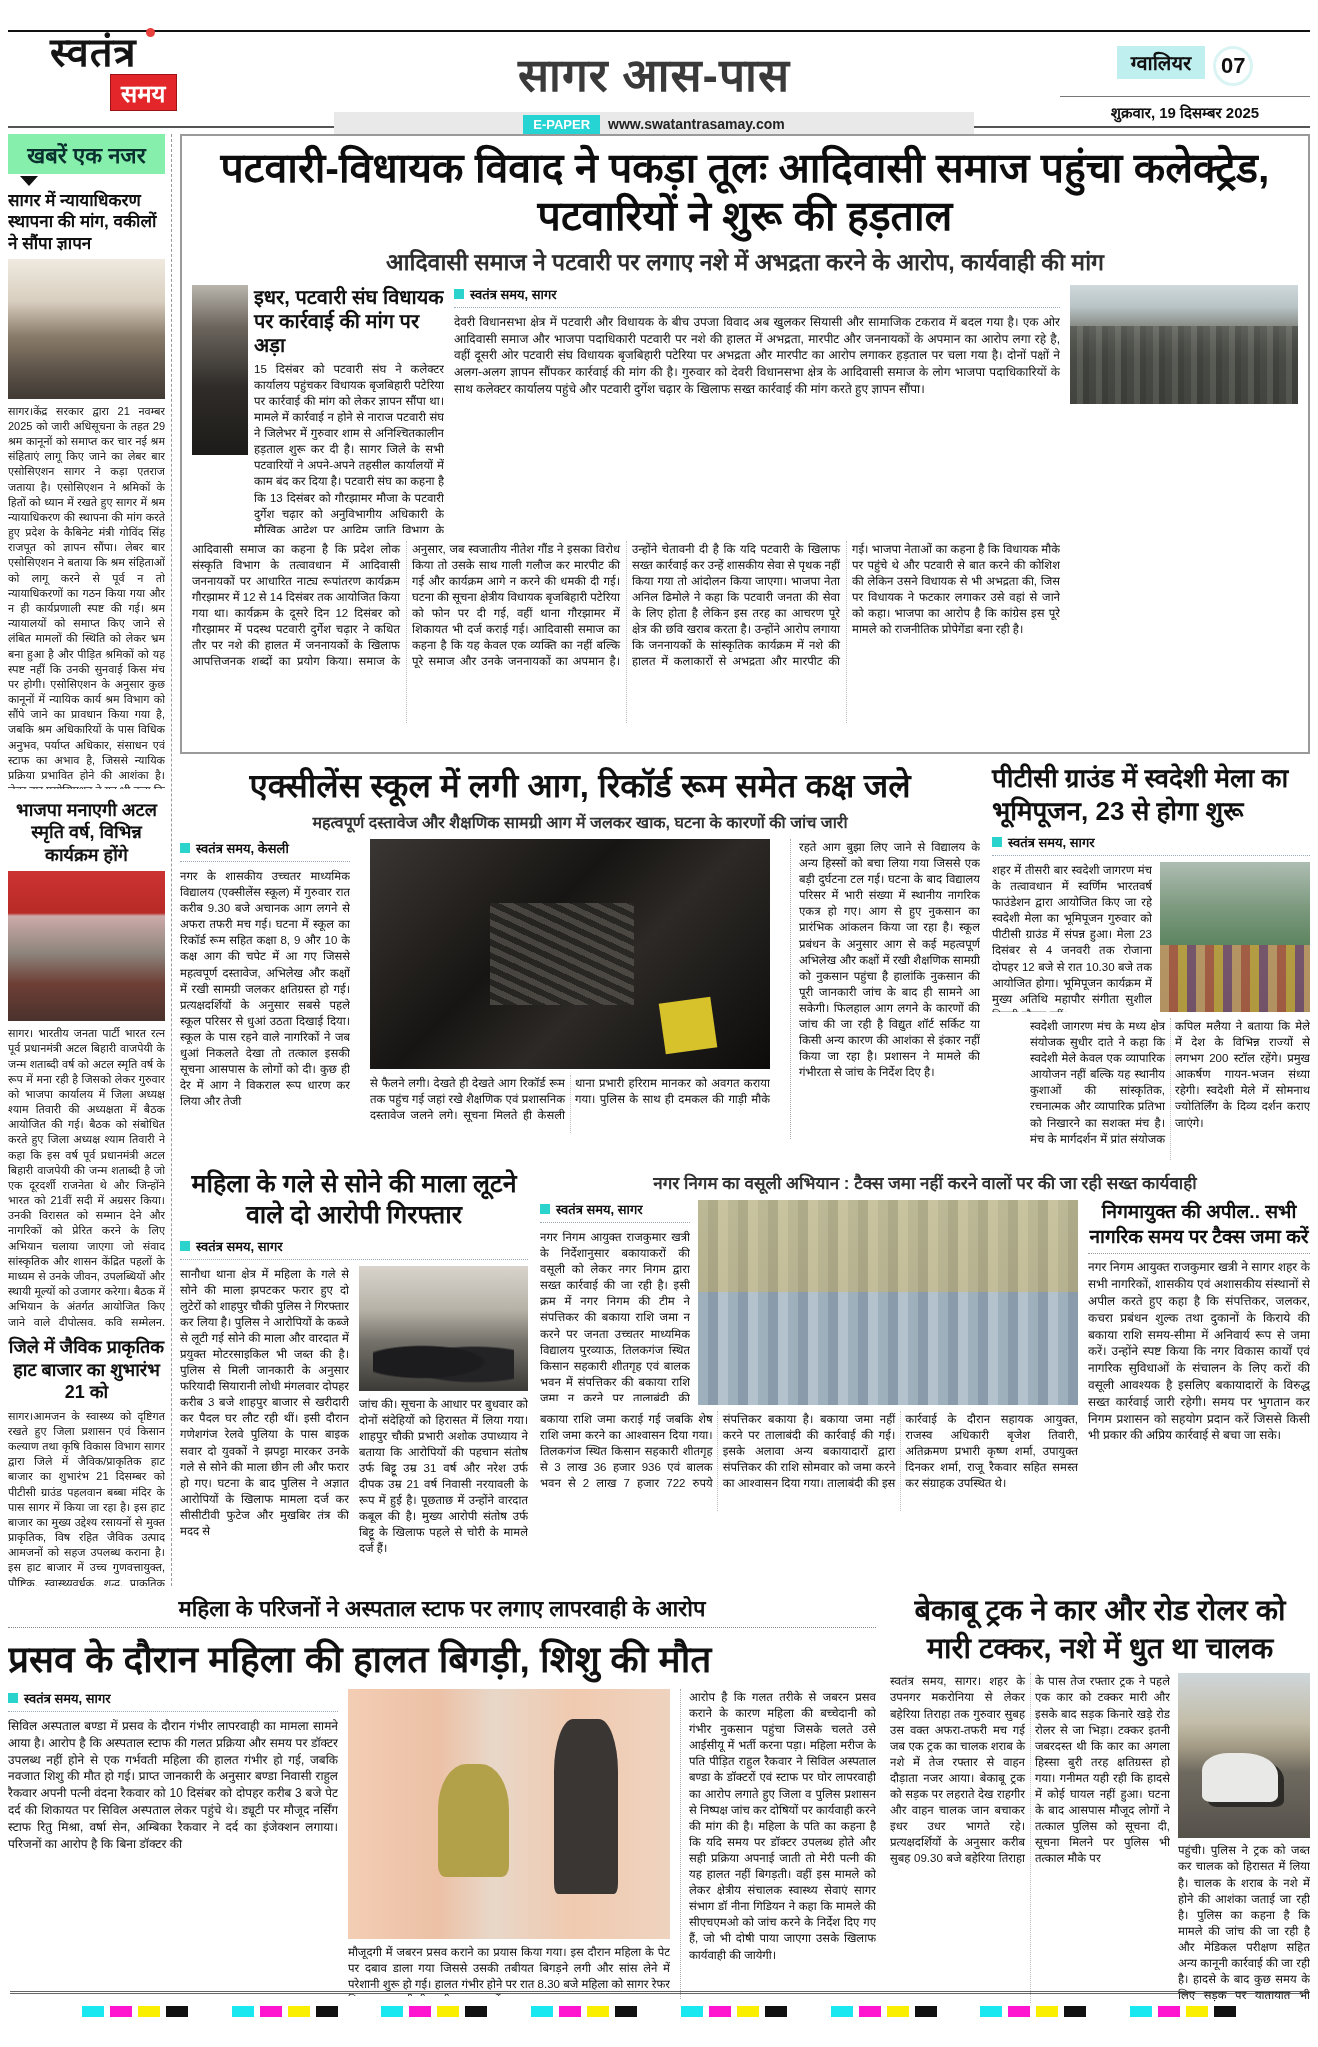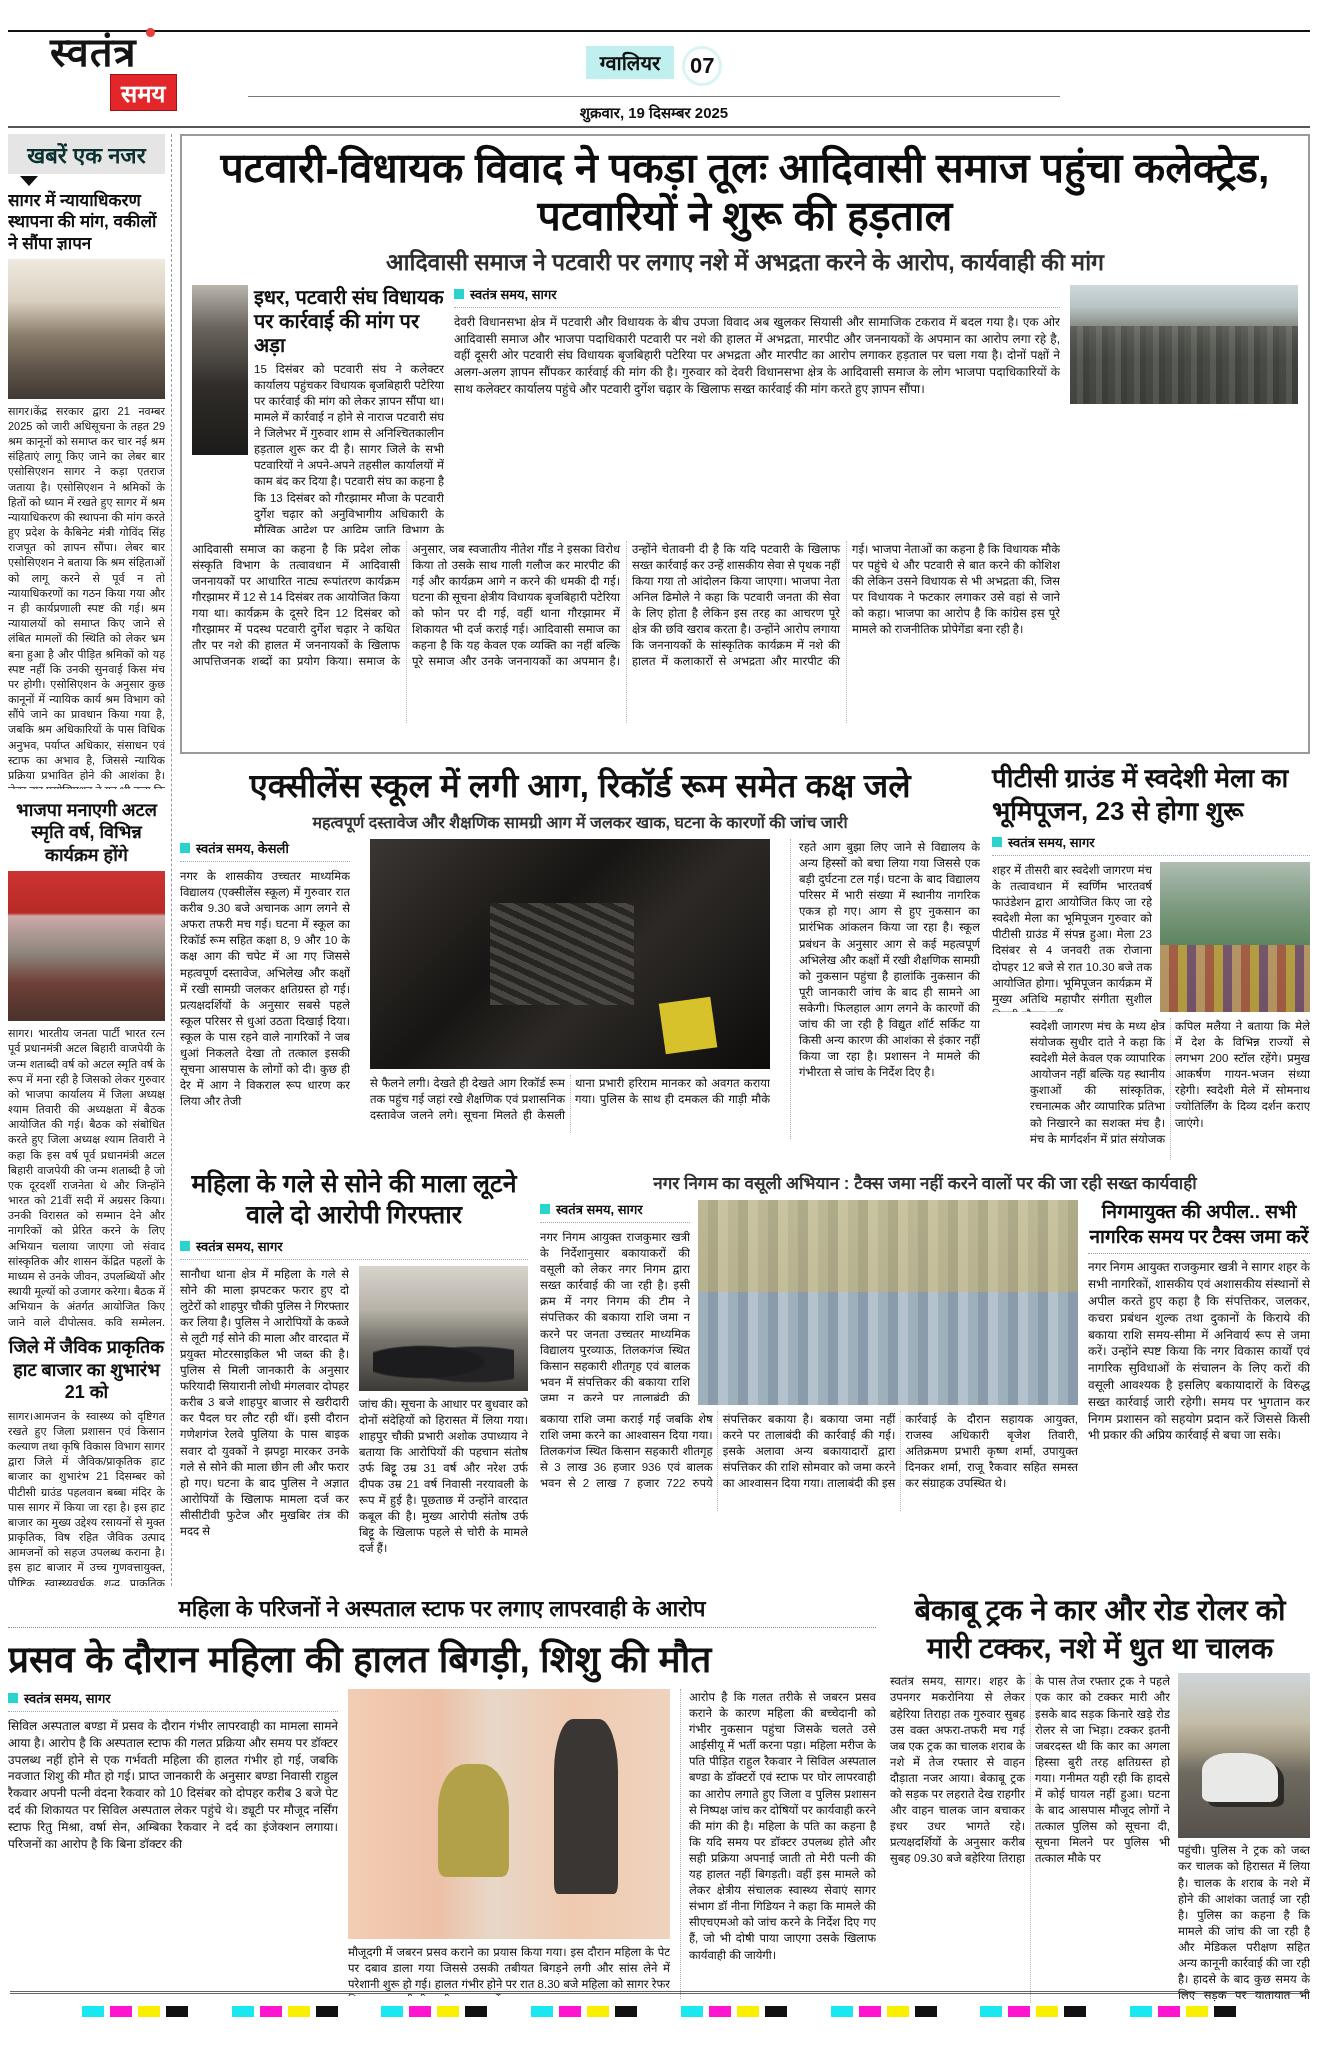--- a/index.html
+++ b/index.html
@@ -27,21 +27,21 @@
   .edbadge { background:#bff0ef; color:#111; font-weight:bold; font-size:20px; padding:3px 14px; }
   .pgnum { width:40px; height:40px; border-radius:50%; background:#fff; border:3px solid #d9f4f3; font-size:22px; font-weight:bold; display:flex; align-items:center; justify-content:center; margin-left:-6px; }
   .dateline { font-size:15px; font-weight:bold; margin-top:10px; border-top:1px solid #777; padding-top:5px; }
   .hdrrule { border-bottom:2px solid #555; margin-top:2px; }
 
   
   .midzone { display:grid; grid-template-columns:164px 1fr; gap:8px; margin-top:6px; height:1452px; overflow:hidden; }
 
   
   .sidebar { border-right:1px dashed #999; padding-right:6px; overflow:hidden; }
-  .sb-head { background:#e5e5e5; text-align:center; font-size:22px; font-weight:bold; color:#063; color:#09302e; padding:5px 2px; }
+  .sb-head { background:#86efac; text-align:center; font-size:22px; font-weight:bold; color:#063; color:#09302e; padding:5px 2px; }
   .sb-tri { width:0; height:0; border-left:9px solid transparent; border-right:9px solid transparent; border-top:10px solid #111; margin:2px 0 4px 12px; }
   .sb-story { margin-bottom:10px; }
   .sb-h { font-size:17px; font-weight:bold; line-height:1.25; margin-bottom:5px; }
   .sb-h.center { text-align:center; font-size:18px; }
   .sb-body { font-size:11px; line-height:1.38; text-align:justify; overflow:hidden; }
   .sb-photo { width:100%; height:140px; margin-bottom:5px; }
 
   
   .photo { position:relative; overflow:hidden; background:#cfcabe; }
   .ph-lawyers { background:linear-gradient(180deg,#efe9df 0%,#d9cfc0 30%,#8a7c6a 55%,#5c5248 80%,#403a33 100%); }
@@ -134,20 +134,27 @@
 
 <div class="page">
 
   <div class="topline"></div>
 
   <header class="hdr">
     <div class="masthead">
       <div class="m1"><span class="dot"></span><span>स्वतंत्र</span></div>
       <div class="m2">समय</div>
     </div>
+    <div>
+      <div class="ptitle">सागर आस-पास</div>
+      <div class="epbar">
+        <span class="epbadge">E-PAPER</span>
+        <span class="weburl">www.swatantrasamay.com</span>
+      </div>
+    </div>
     <div class="edbox">
       <div class="edrow">
         <span class="edbadge">ग्वालियर</span>
         <span class="pgnum">07</span>
       </div>
       <div class="dateline">शुक्रवार, 19 दिसम्बर 2025</div>
     </div>
   </header>
   <div class="hdrrule"></div>
 

